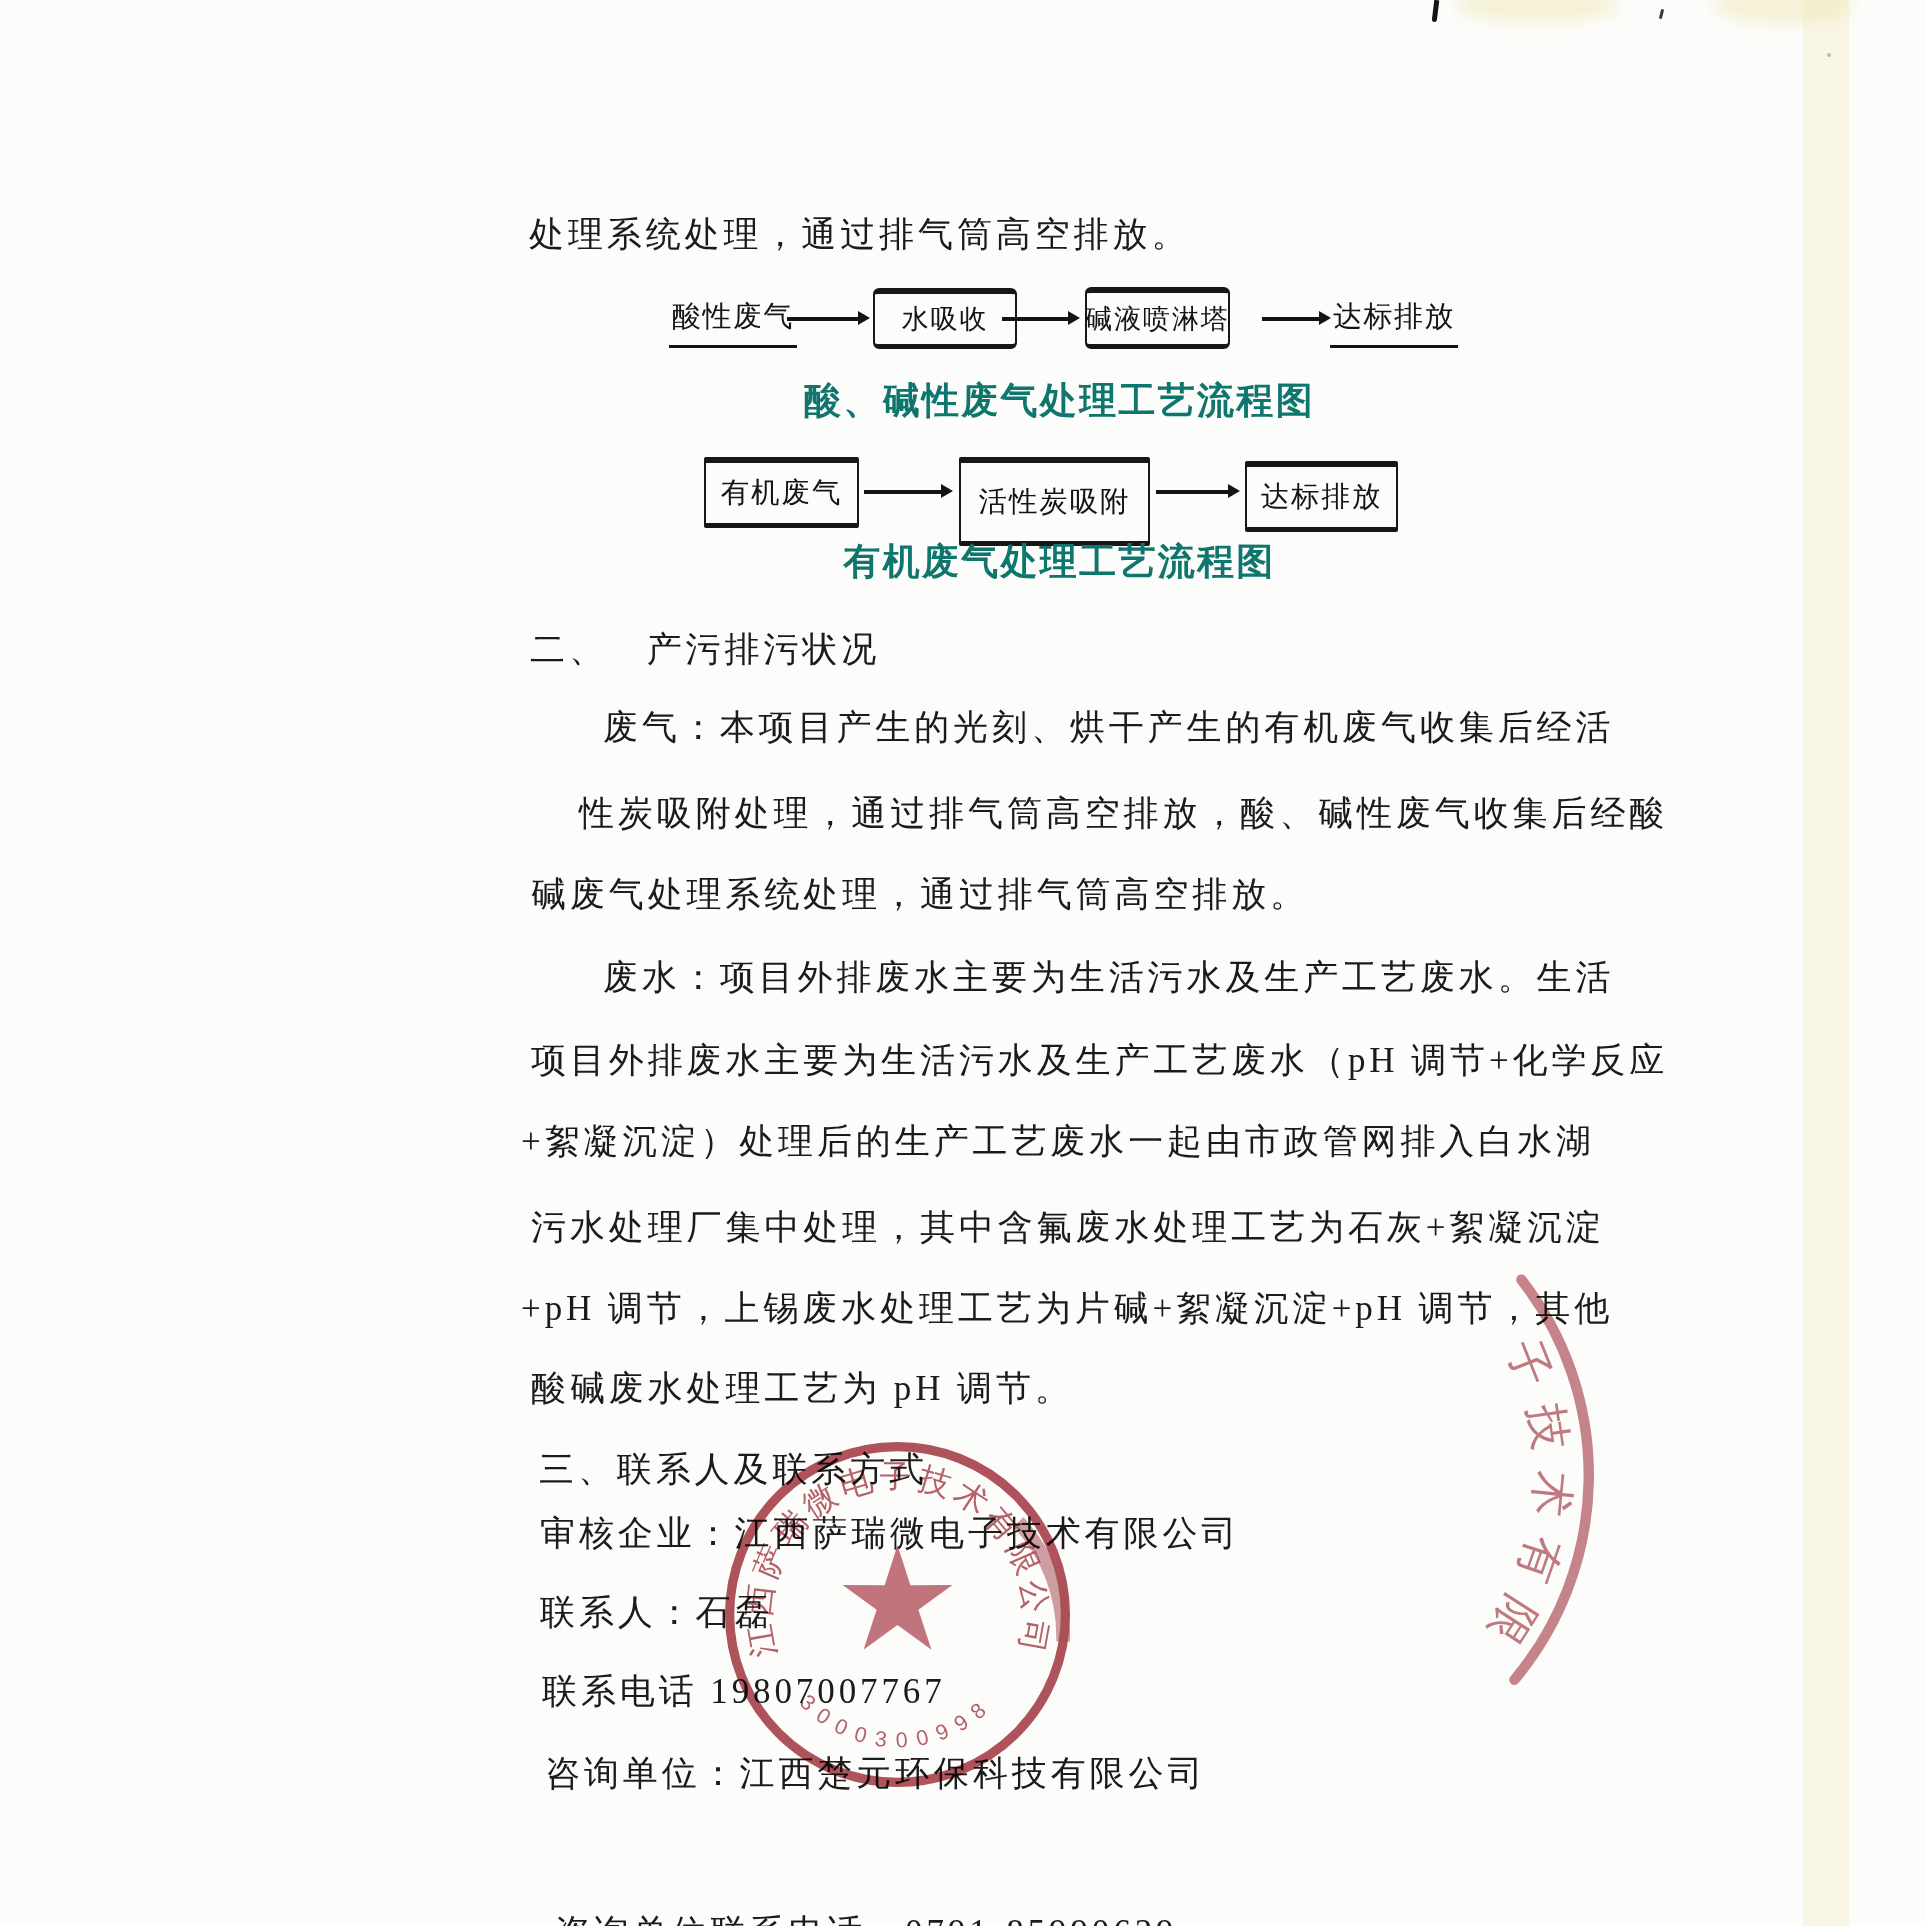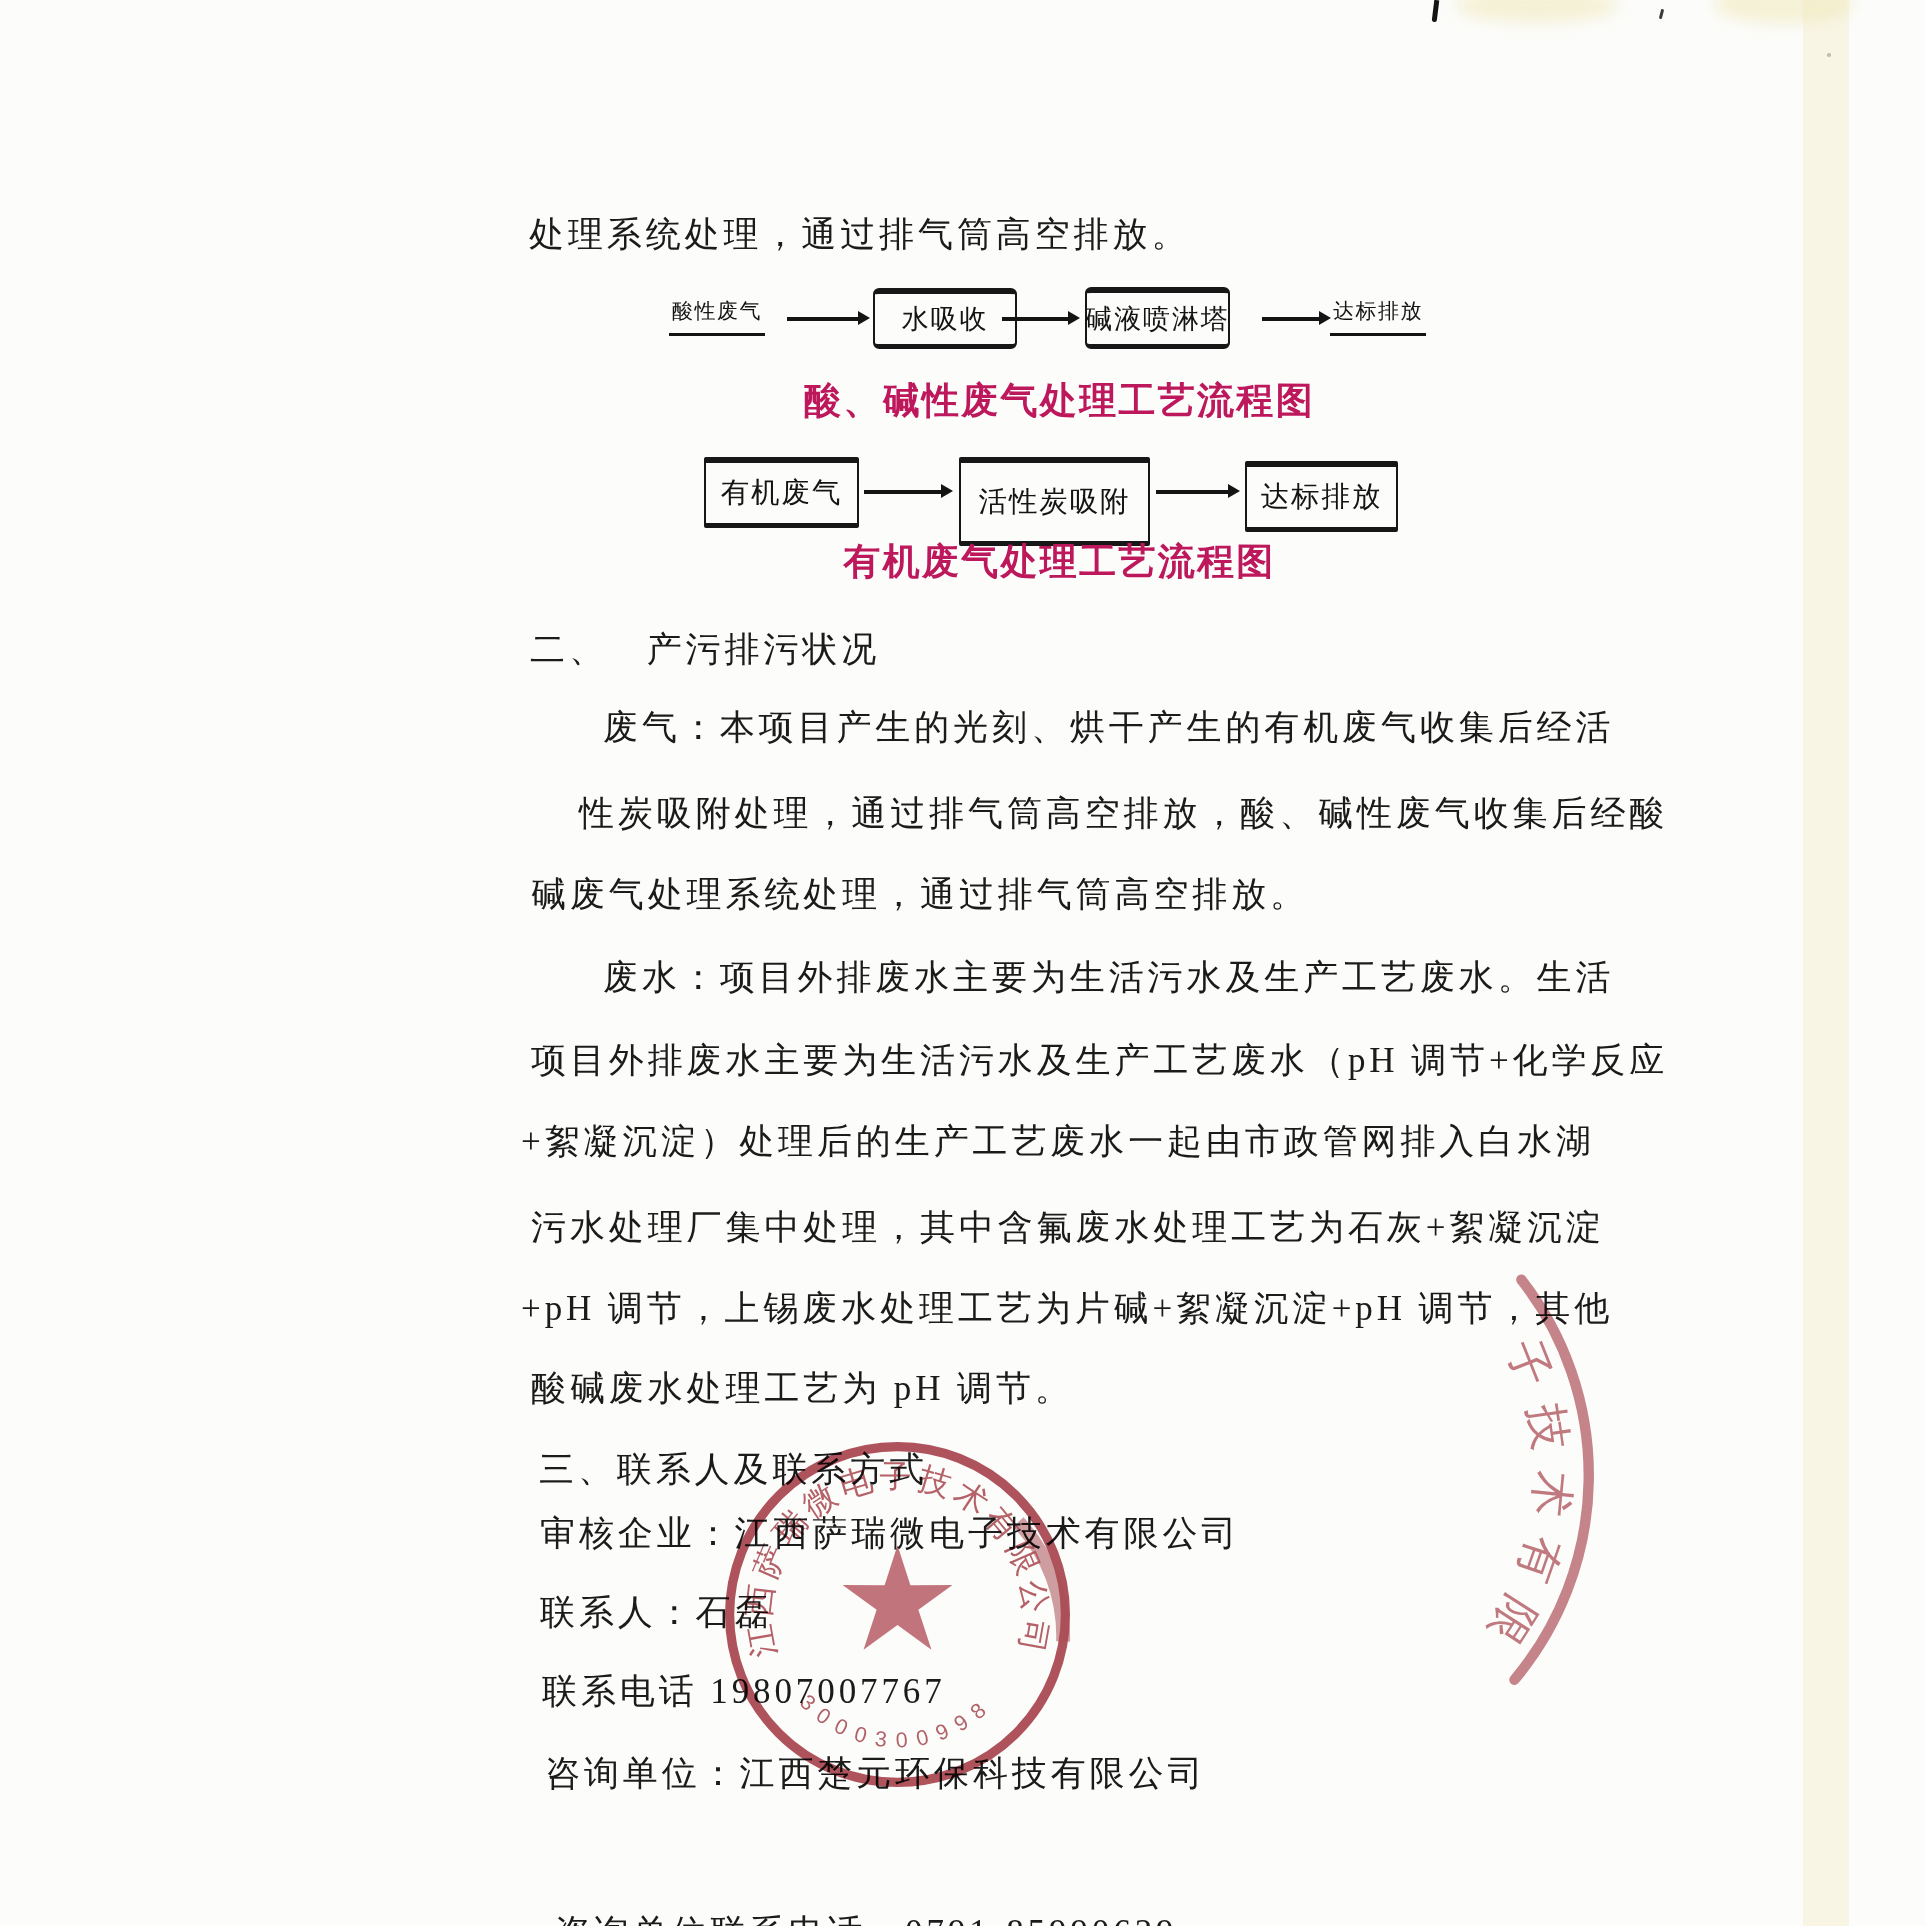--- a/index.html
+++ b/index.html
@@ -8,34 +8,34 @@
     background:#fcfcfa;
     font-family:"Liberation Serif","DejaVu Serif",serif;
     color:#1a1a1a;
   }
   .line{
     position:absolute;white-space:nowrap;
     font-size:35px;line-height:1.25;letter-spacing:3.9px;color:#1b1b1b;
   }
   .caption{
     position:absolute;width:655px;text-align:center;white-space:nowrap;
-    font-size:37px;font-weight:700;letter-spacing:2.3px;color:#be185d;
+    font-size:37px;font-weight:700;letter-spacing:2.3px;color:#0f766e;
   }
   .fc-box{
     position:absolute;box-sizing:border-box;
     border:2.7px solid #171717;border-top-width:6.2px;border-bottom-width:5px;
     border-radius:6.2px;
     display:flex;align-items:center;justify-content:center;
     font-size:27px;letter-spacing:1.9px;color:#141414;white-space:nowrap;
     background:transparent;
   }
   .fc-box.sq{border-radius:1.9px;}
   .fc-label{
     position:absolute;box-sizing:border-box;white-space:nowrap;
-    font-size:21px;letter-spacing:1.5px;color:#141414;
+    font-size:29px;letter-spacing:1.5px;color:#141414;
     border-bottom:3.9px solid #141414;padding:2.3px 3.1px 7.7px 3.1px;
   }
   .fc-arrow{position:absolute;height:3.5px;background:#141414;}
   .fc-arrow::after{
     content:'';position:absolute;right:-12px;top:-6.2px;width:0;height:0;
     border-top:7.7px solid transparent;border-bottom:7.7px solid transparent;
     border-left:12px solid #141414;
   }
   .stamp{position:absolute;mix-blend-mode:multiply;pointer-events:none;}
   .artifact{position:absolute;pointer-events:none;}

